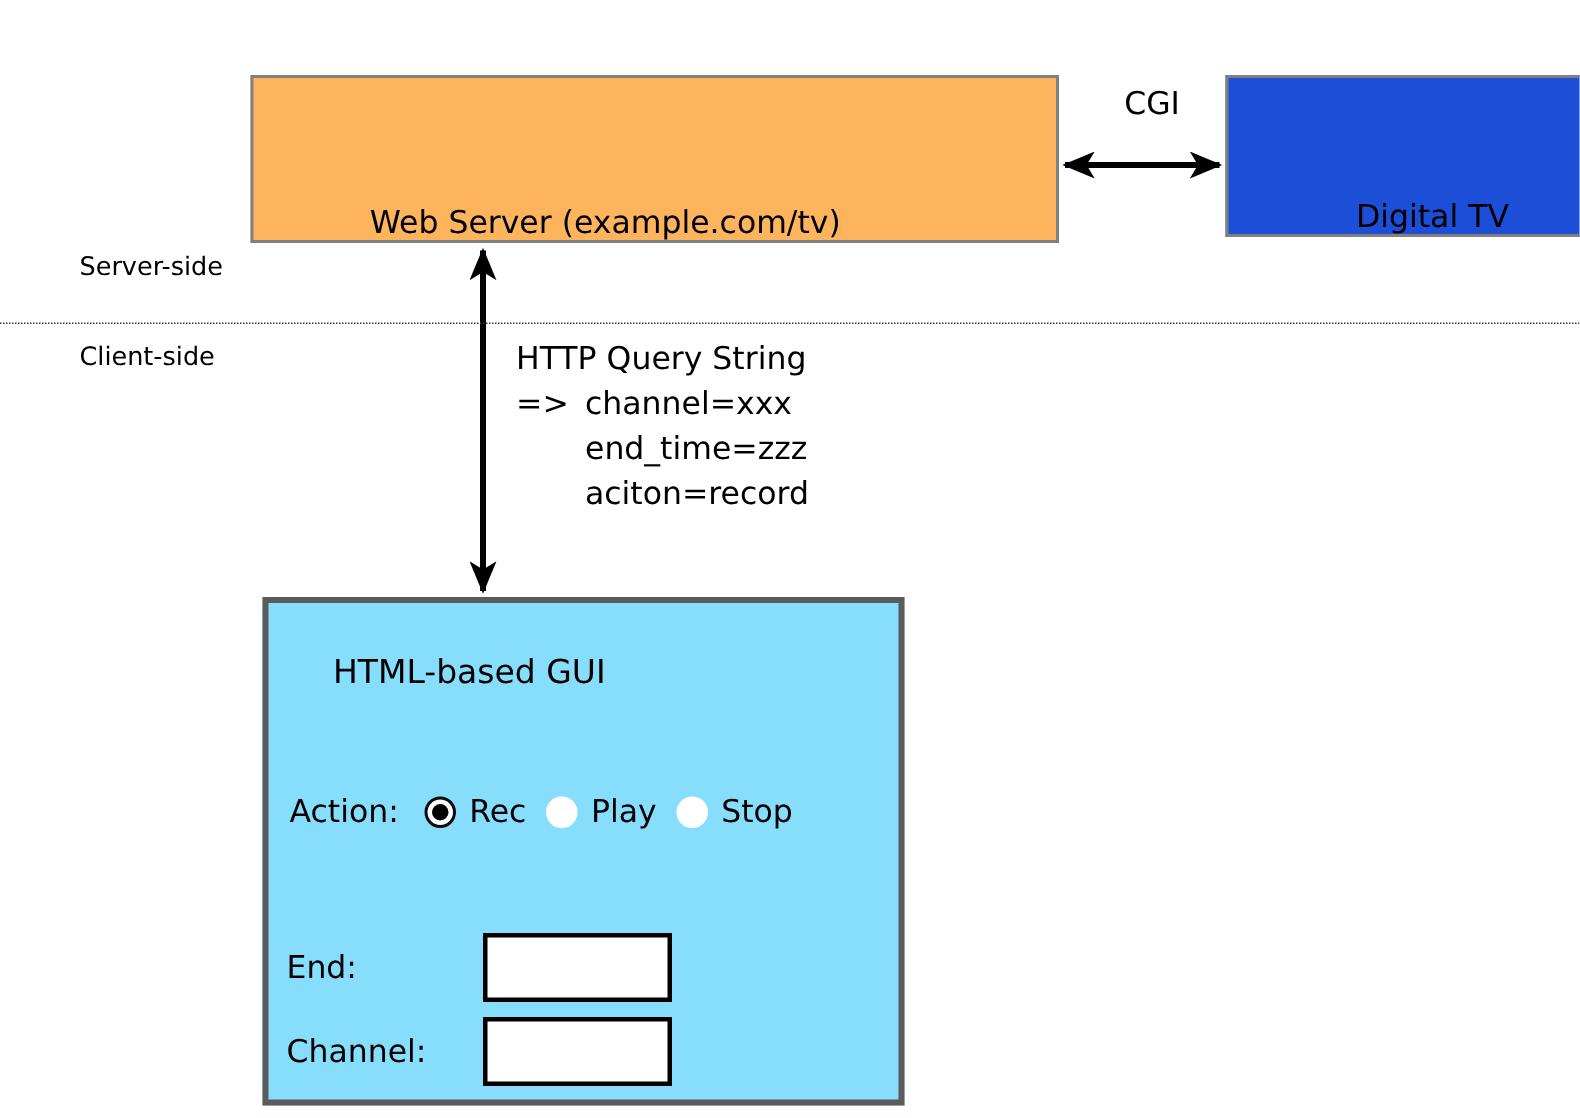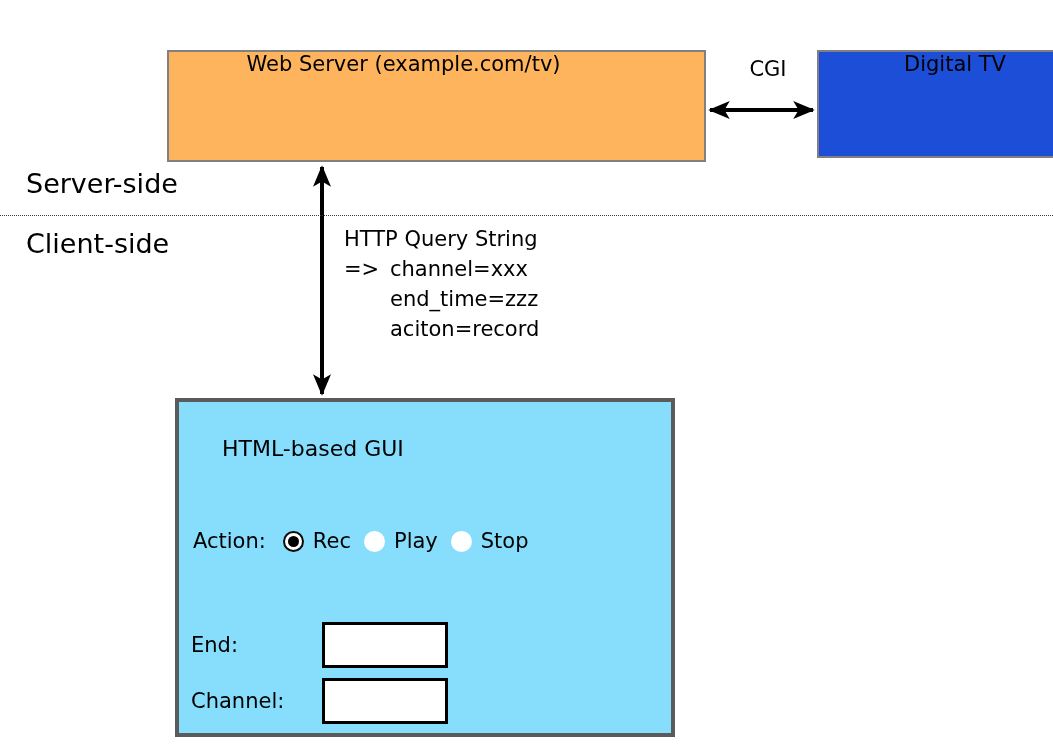--- a/index.html
+++ b/index.html
@@ -10,46 +10,46 @@
     color: #000;
     font-family: "DejaVu Sans", "Liberation Sans", sans-serif;
     overflow: hidden;
   }
   .abs { position: absolute; }
 
   
   .node {
     box-sizing: border-box;
     border: 2px solid #808080;
-    display: flex; align-items: flex-start; justify-content: center;
+    display: flex; align-items: flex-end; justify-content: center;
     font-size: 21px;
   }
   .node-web { left: 167px; top: 50px; width: 539px; height: 112px; background: #FDB45C; }
   .node-web span { position: relative; left: -33px; }
   .node-tv  { left: 817px; top: 50px; width: 276px; height: 108px; background: #1d4ed8; }
 
   .cgi-label { left: 712px; top: 57px; width: 112px; text-align: center; font-size: 21px; }
 
-  .side-label { left: 26px; font-size: 27px; }
+  .side-label { left: 53px; font-size: 17px; }
   .server-side { top: 168px; }
   .client-side { top: 228px; }
 
   .divider { left: 0; top: 215px; width: 1053px; height: 0; border-top: 1.5px dotted #3a3a3a; }
 
   
   .http-block { left: 344px; top: 224px; font-size: 21px; line-height: 30px; }
   .http-row { display: flex; }
   .http-prefix { width: 46px; }
 
   
   svg.arrows { position: absolute; left: 0; top: 0; pointer-events: none; }
 
   
   .gui-panel {
-    left: 175px; top: 398px; width: 500px; height: 339px;
+    left: 175px; top: 398px; width: 428px; height: 339px;
     background: #87DEFC;
     border: 4px solid #5B5B5B;
     box-sizing: border-box;
   }
   .gui-title { position: absolute; left: 43px; top: 34px; font-size: 22px; }
 
   .action-row { position: absolute; left: 14px; top: 99px; display: flex; align-items: flex-end; font-size: 21px; }
   .action-label { margin-right: 17px; }
   .radio-item { display: flex; align-items: center; margin-right: 13px; margin-top: 28px; }
   .radio {

